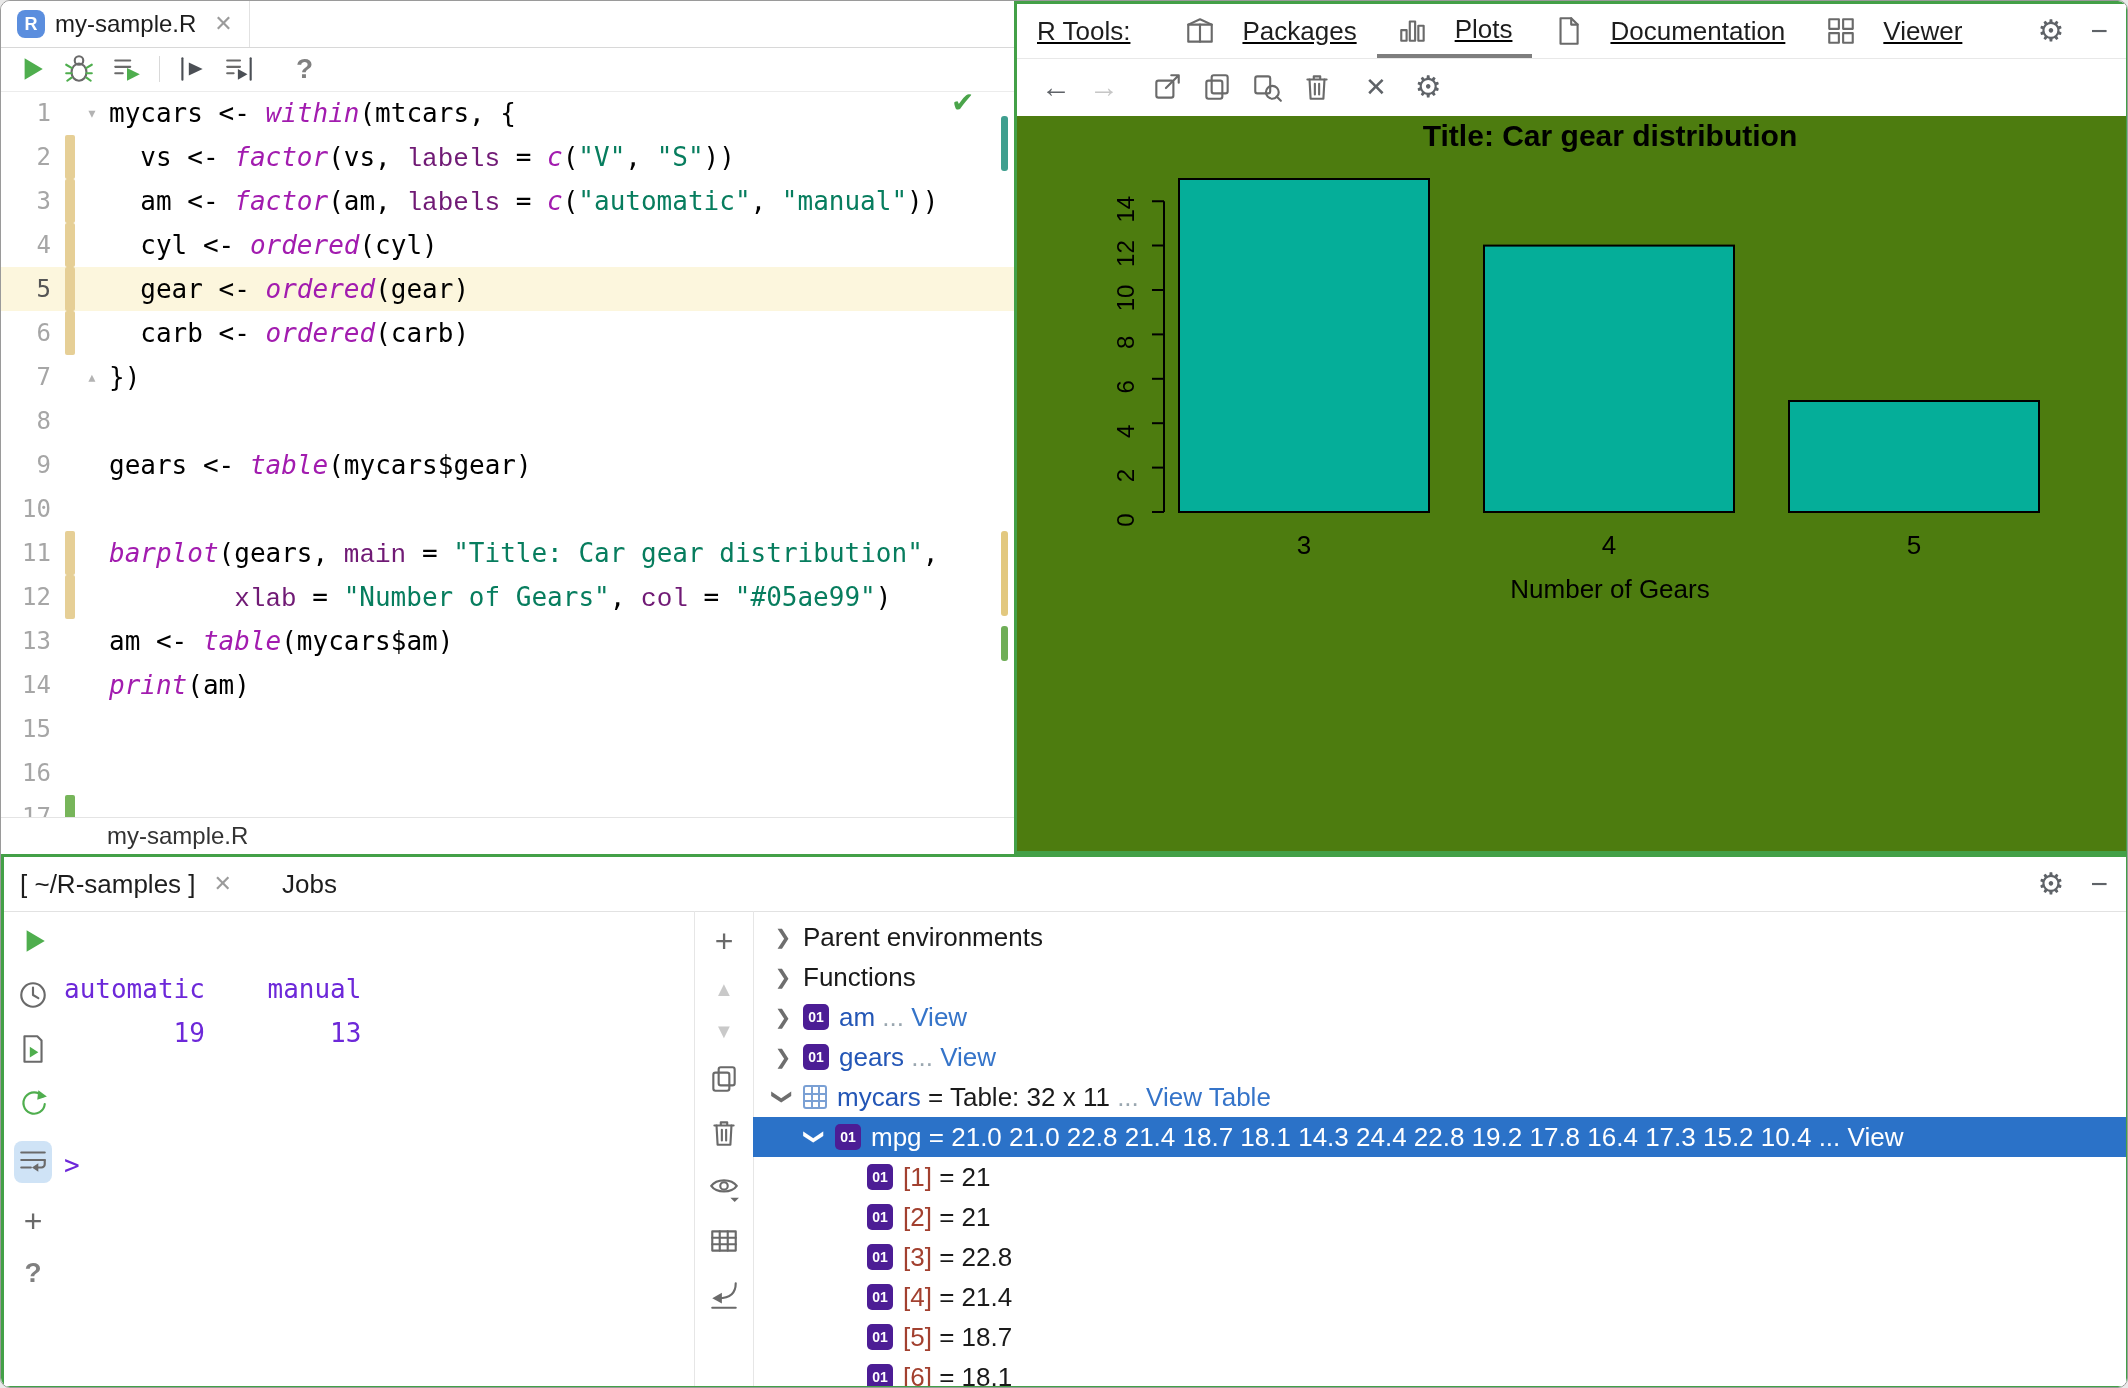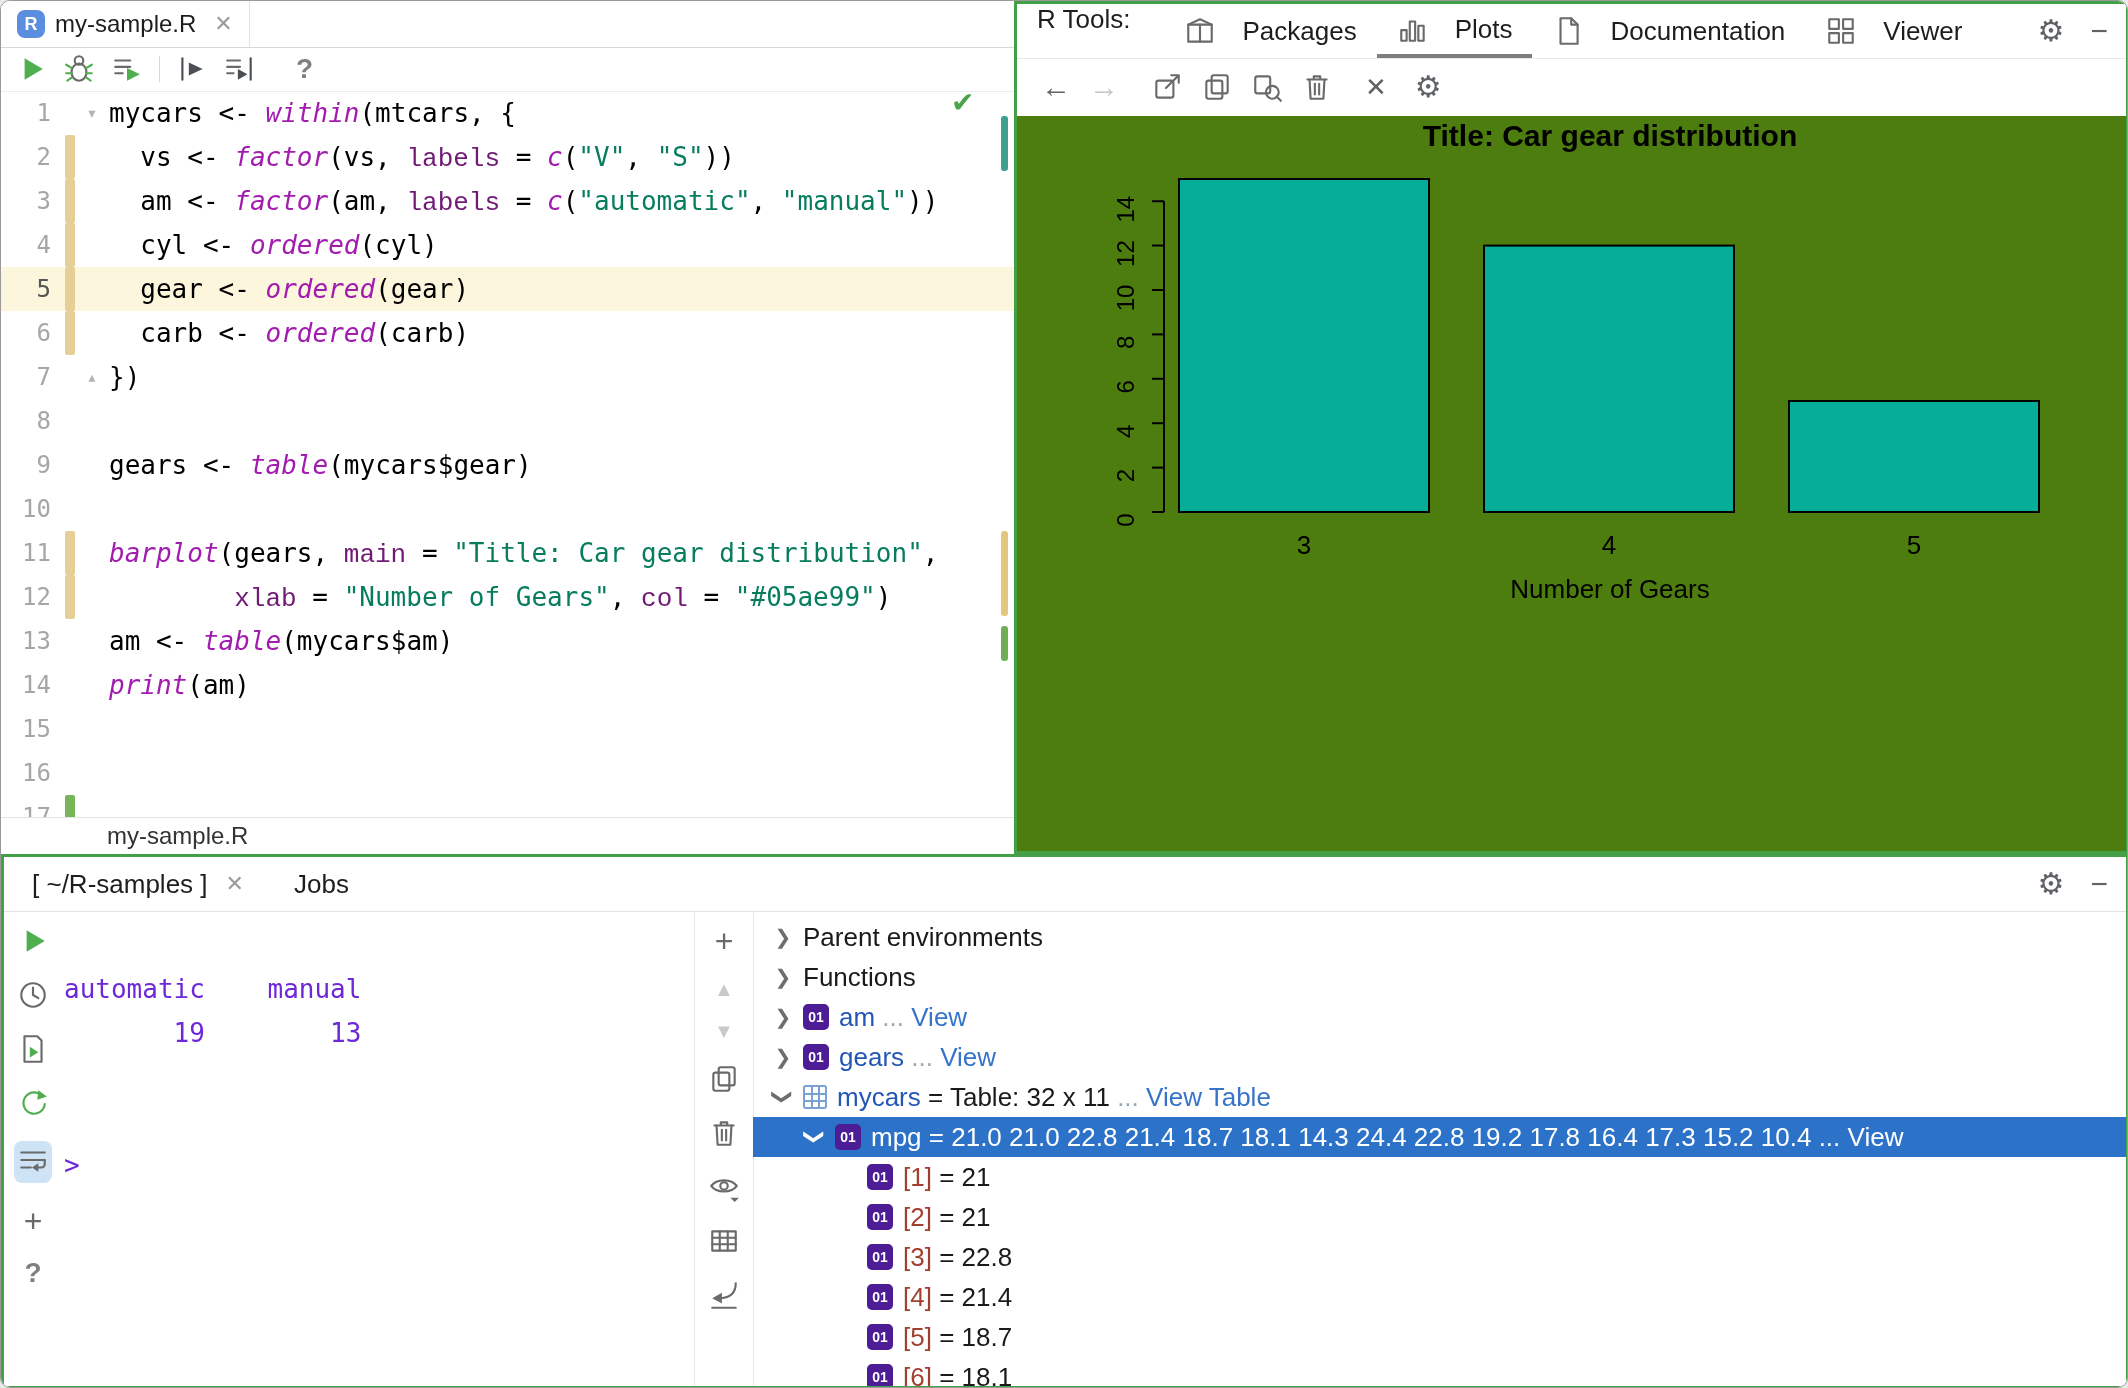--- a/index.html
+++ b/index.html
@@ -34,34 +34,34 @@
   .tk-p{color:#000;}
   .tk-f{color:#a21caf;font-style:italic;}
   .tk-a{color:#701a75;font-family:Liberation Mono, monospace;}
   .tk-s{color:#077d5e;}
   #breadcrumbs{position:absolute;left:0;bottom:0;right:0;height:36px;border-top:1px solid #e4e4e4;
                display:flex;align-items:center;padding-left:106px;font-size:24px;color:#333;background:#fff;}
   #mark-check{position:absolute;left:950px;top:88px;color:#4aa44a;font-size:28px;}
   .scroll-mark{position:absolute;right:6px;width:7px;border-radius:3px;}
 
   
-  #rtools-header{position:absolute;left:0;top:0;right:0;height:54px;display:flex;
-                 padding-left:20px;border-bottom:1px solid #e8e8e8;}
+  #rtools-header{position:absolute;left:0;top:0;right:0;height:54px;display:flex;align-items:center;
+                 padding-left:20px;border-bottom:1px solid #e8e8e8;text-decoration:underline;}
   #rtools-label{font-size:26px;color:#1d1d1d;margin-right:34px;}
   .rtab{display:flex;align-items:center;gap:26px;padding:0 20px;height:100%;box-sizing:border-box;
         font-size:26px;color:#1d1d1d;}
   .rtab.selected{border-bottom:4px solid #7e7e7e;}
   .hdr-right{position:absolute;top:0;height:54px;display:flex;align-items:center;gap:26px;right:18px;}
   #plot-toolbar{position:absolute;left:0;top:54px;right:0;height:58px;display:flex;align-items:center;
                 padding-left:24px;gap:18px;border-bottom:1px solid #ececec;}
   #plot-area{position:absolute;left:0;top:112px;right:0;bottom:0;background:#4d7c0f;}
 
   
   #bottom-tabbar{position:absolute;left:0;top:0;right:0;height:54px;border-bottom:1px solid #e2e2e2;
-                 display:flex;align-items:center;padding-left:28px;gap:16px;}
+                 display:flex;align-items:center;padding-left:16px;gap:16px;}
   .b-tab{font-size:26px;color:#1d1d1d;display:flex;gap:10px;align-items:center;}
   #jobs-tab{margin-left:34px;}
   #console-toolbar{position:absolute;left:0;top:54px;width:58px;bottom:0;display:flex;flex-direction:column;
                    align-items:center;padding-top:14px;gap:22px;}
   .tool-active{background:#cfe3f6;border-radius:8px;padding:3px;}
   #console-output{position:absolute;left:60px;top:84px;font-family:"DejaVu Sans Mono",monospace;
                   font-size:26px;line-height:44px;color:#6d28d9;white-space:pre;}
   #env-toolbar{position:absolute;left:690px;top:54px;width:58px;bottom:0;border-left:1px solid #e6e6e6;
                border-right:1px solid #e6e6e6;display:flex;flex-direction:column;align-items:center;
                padding-top:14px;gap:22px;}

